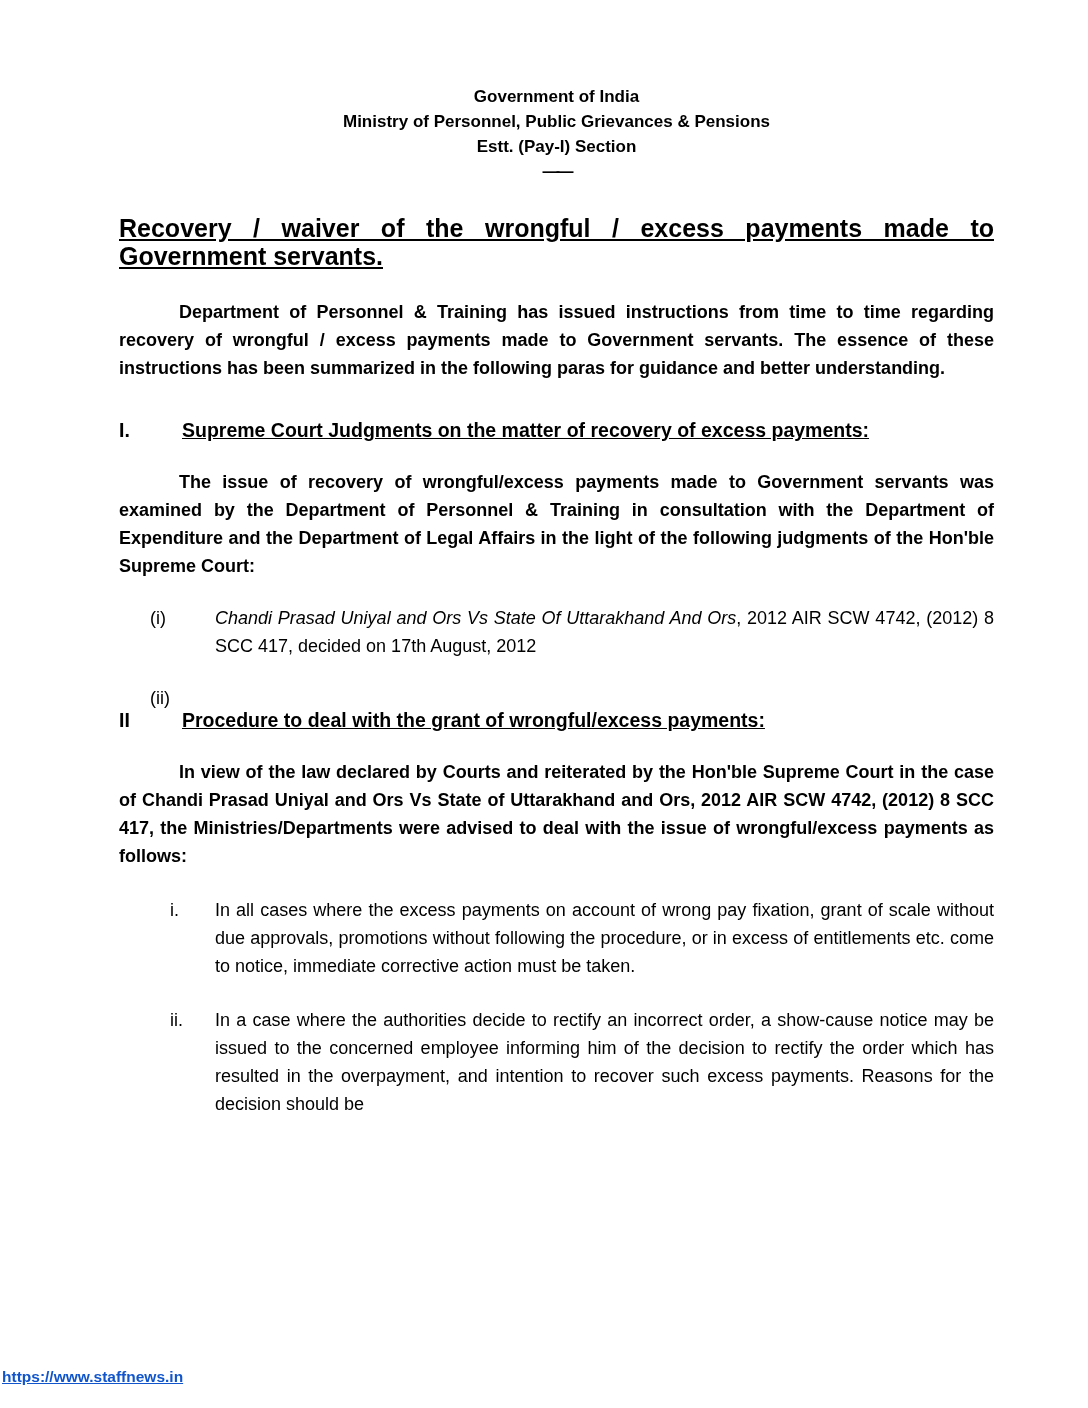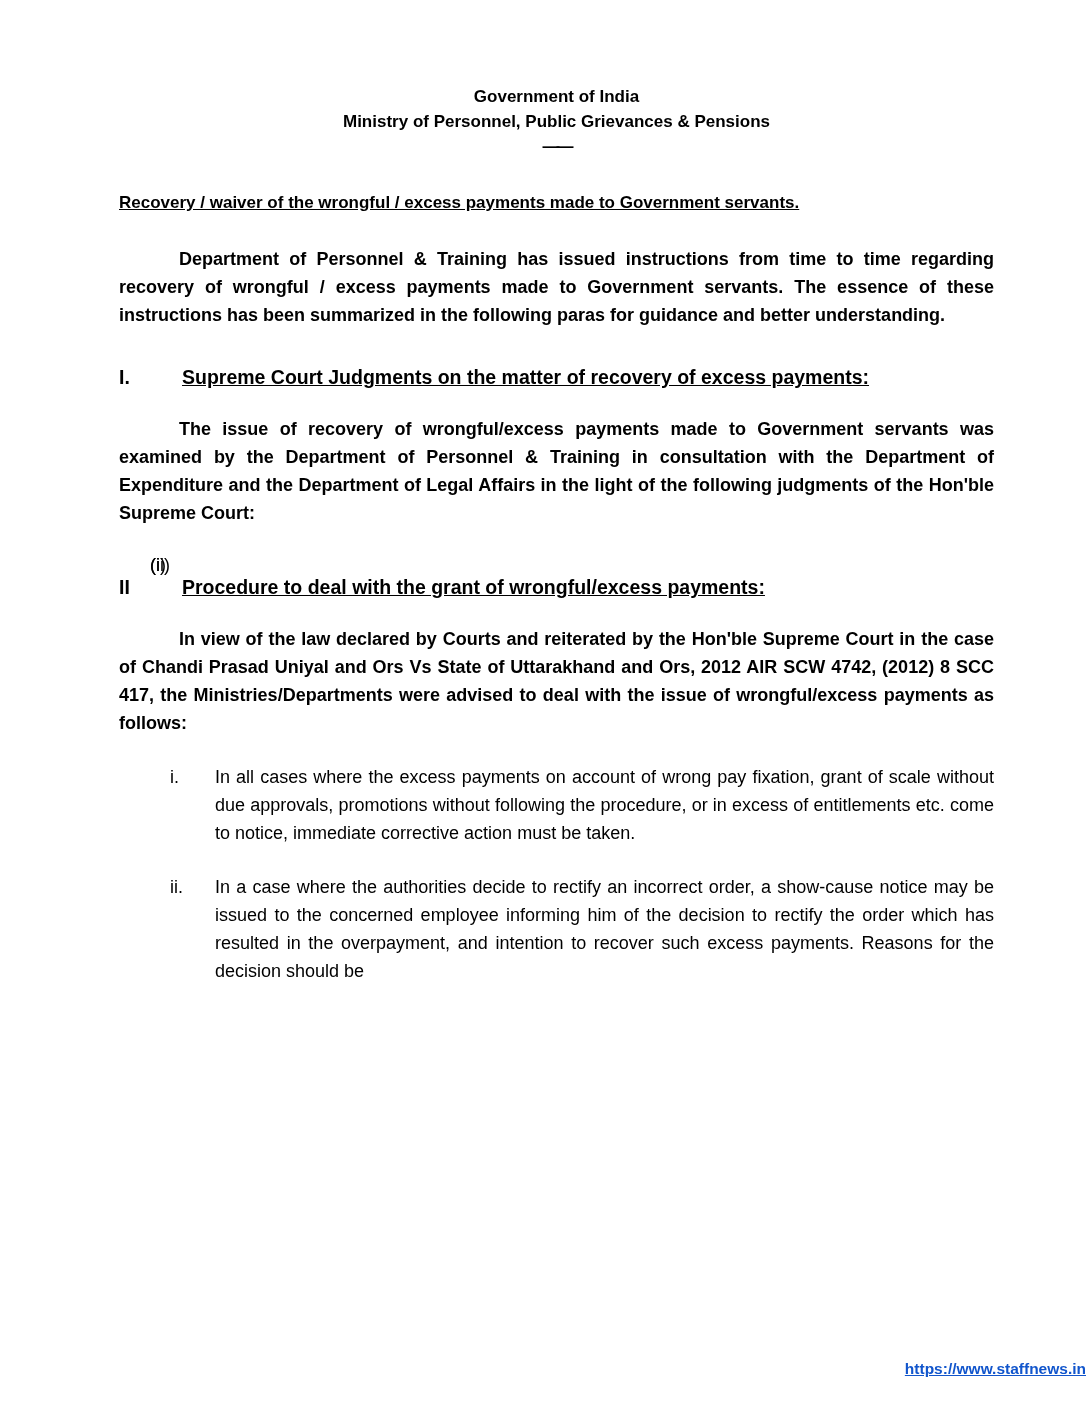--- a/index.html
+++ b/index.html
@@ -23,21 +23,21 @@
     font-size: 17px;
     line-height: 25px;
   }
   .doc-header .divider {
     font-weight: bold;
     letter-spacing: -3px;
     line-height: 25px;
   }
   .subject {
     margin-top: 30px;
-    font-size: 17px;
+    font-size: 25px;
     font-weight: bold;
     line-height: 28px;
     text-decoration: underline;
     text-align: justify;
   }
   .body-para {
     margin-top: 28px;
     font-size: 18px;
     line-height: 28px;
     text-align: justify;
@@ -89,57 +89,59 @@
     left: 51px;
     top: 0;
   }
   .case-item em { font-style: italic; }
   sup { font-size: 12px; vertical-align: super; line-height: 0; }
   .sec1-para { margin-top: 24px; }
   .sec2-heading { margin-top: 46px; }
   .sec2-para { margin-top: 24px; }
   .footer {
     position: absolute;
-    bottom: 30px;
+    bottom: 22px;
     left: 0;
     width: 100%;
-    text-align: right;
+    text-align: left;
   }
   .footer a {
     color: #1155cc;
     font-size: 15.5px;
     font-weight: bold;
     text-decoration: underline;
     cursor: pointer;
   }
 </style>
 </head>
 <body>
 
 <div class="page">
 
   <div class="doc-header">
     <div>Government of India</div>
     <div>Ministry of Personnel, Public Grievances &amp; Pensions</div>
+    <div>Estt. (Pay-I) Section</div>
     <div class="divider">——</div>
   </div>
 
   <h1 class="subject">Recovery / waiver of the wrongful / excess payments made to Government servants.</h1>
 
   <p class="body-para">Department of Personnel &amp; Training has issued instructions from time to time regarding recovery of wrongful / excess payments made to Government servants. The essence of these instructions has been summarized in the following paras for guidance and better understanding.</p>
 
   <div class="section-heading">
     <span class="sec-num">I.</span>
     <span class="sec-title">Supreme Court Judgments on the matter of recovery of excess payments:</span>
   </div>
 
   <p class="body-para sec1-para">The issue of recovery of wrongful/excess payments made to Government servants was examined by the Department of Personnel &amp; Training in consultation with the Department of Expenditure and the Department of Legal Affairs in the light of the following judgments of the Hon'ble Supreme Court:</p>
 
   <div class="case-item">
     <span class="marker">(i)</span>
+    <span><em>Chandi Prasad Uniyal and Ors Vs State Of Uttarakhand And Ors</em><span>, 2012 AIR SCW 4742, (2012) 8 SCC 417, decided on 17th August, 2012</span></span>
   </div>
 
   <div class="case-item">
     <span class="marker">(ii)</span>
   </div>
 
   <div class="section-heading sec2-heading">
     <span class="sec-num">II</span>
     <span class="sec-title">Procedure to deal with the grant of wrongful/excess payments:</span>
   </div>

